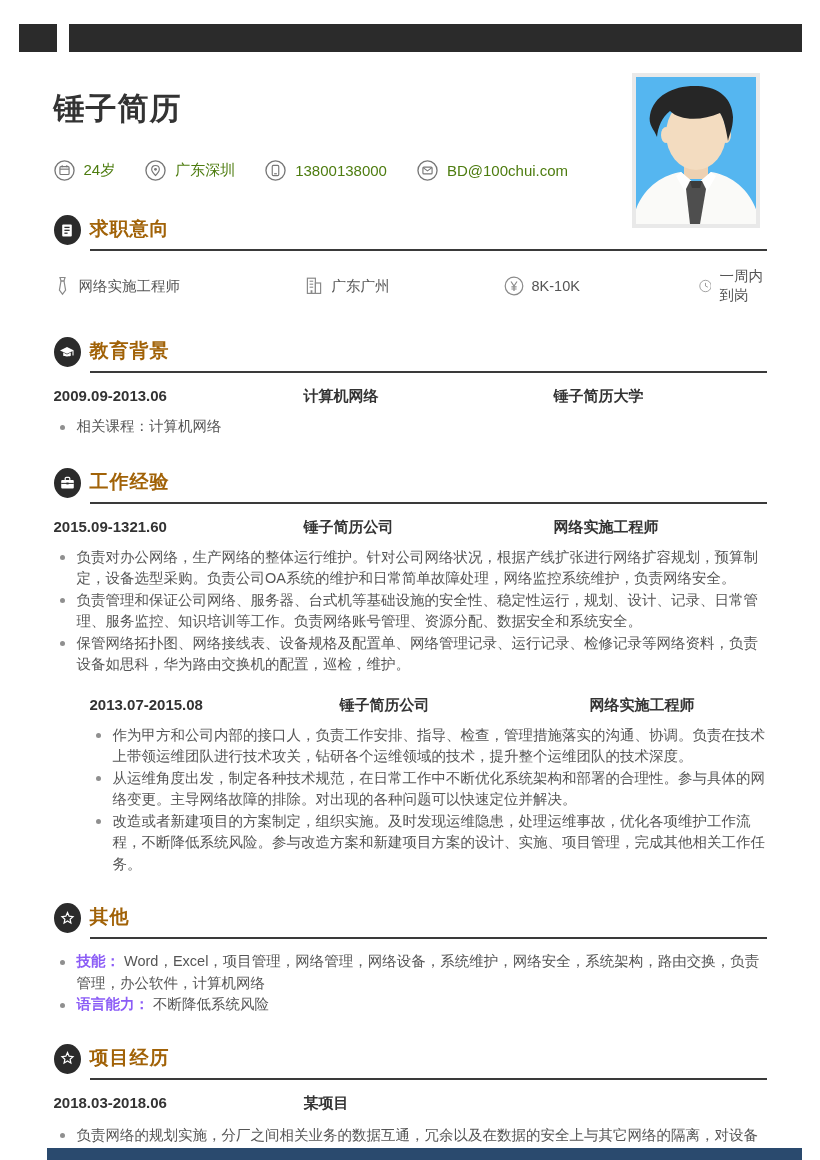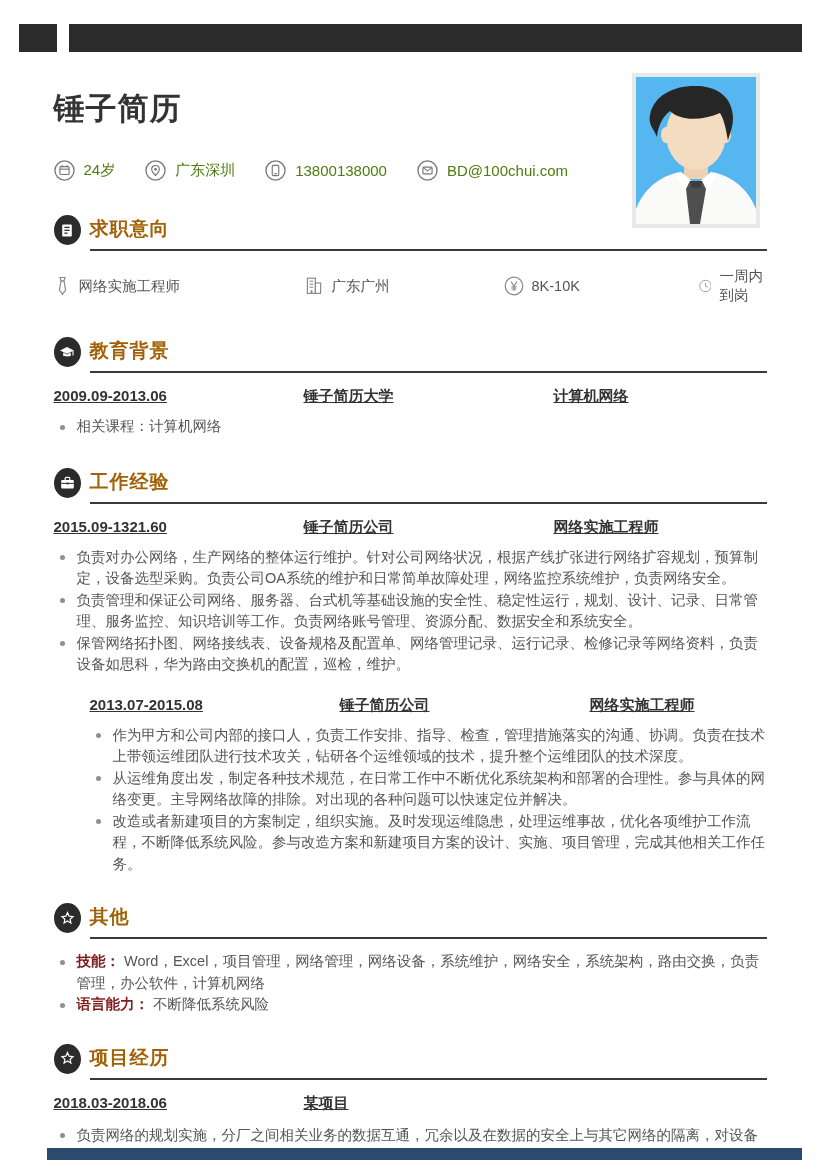--- a/index.html
+++ b/index.html
@@ -30,28 +30,28 @@
   .sec-icon { flex:0 0 auto; width:27px; height:30px; border-radius:50%; background:#2b2b2b; display:flex; align-items:center; justify-content:center; margin-right:9px; }
   .sec-title-wrap { flex:1; border-bottom:2px solid #3a3a3a; padding-bottom:7px; margin-top:1px; }
   .sec-title { font-size:19px; font-weight:bold; color:#a16207; letter-spacing:1px; }
 
   
   .intent-row { margin-top:16px; display:grid; grid-template-columns:250px 200px 195px 1fr; }
   .intent-item { display:flex; align-items:center; gap:8px; font-size:14.5px; color:#555; }
   .intent-item svg { display:block; }
 
   
-  .entry-row { margin-top:14px; display:grid; grid-template-columns:250px 250px 1fr; font-size:15px; font-weight:bold; color:#333;text-decoration:underline; }
+  .entry-row { margin-top:14px; display:grid; grid-template-columns:250px 250px 1fr; font-size:15px; font-weight:bold; color:#333; }
   .entry-row.two-col { grid-template-columns:250px 1fr; }
 
   
   ul.bullets { margin-top:10px; list-style:none; }
   ul.bullets li { position:relative; padding-left:23px; font-size:14.5px; line-height:21.5px; color:#555; }
   ul.bullets li::before { content:""; position:absolute; left:6px; top:8.5px; width:5px; height:5px; border-radius:50%; background:#8f8f8f; }
-  .blabel { font-weight:bold; color:#7f1d1d; }
+  .blabel { font-weight:bold; color:#8b5cf6; }
   .entry + .entry { margin-top:20px;margin-left:36px; }
   .sec.tight { margin-top:28px; }
 
   
   .footbar { position:absolute; bottom:0; left:28px; width:764px; height:12px; background:#2a4a6e; }
 </style>
 </head>
 <body>
 
 <div class="page">
@@ -179,22 +179,22 @@
             <line x1="14" y1="6" x2="14" y2="10.5" stroke="#fff" stroke-width="1.1"></line>
           </svg>
         </span>
         <div class="sec-title-wrap">
           <span class="sec-title">教育背景</span>
         </div>
       </div>
       <div class="entry">
         <div class="entry-row">
           <span>2009.09-2013.06</span>
+          <span>计算机网络</span>
           <span>锤子简历大学</span>
-          <span>计算机网络</span>
         </div>
         <ul class="bullets">
           <li>相关课程：计算机网络</li>
         </ul>
       </div>
     </div>
 
     <div class="sec" style="margin-top:30px;">
       <div class="sec-head">
         <span class="sec-icon">

